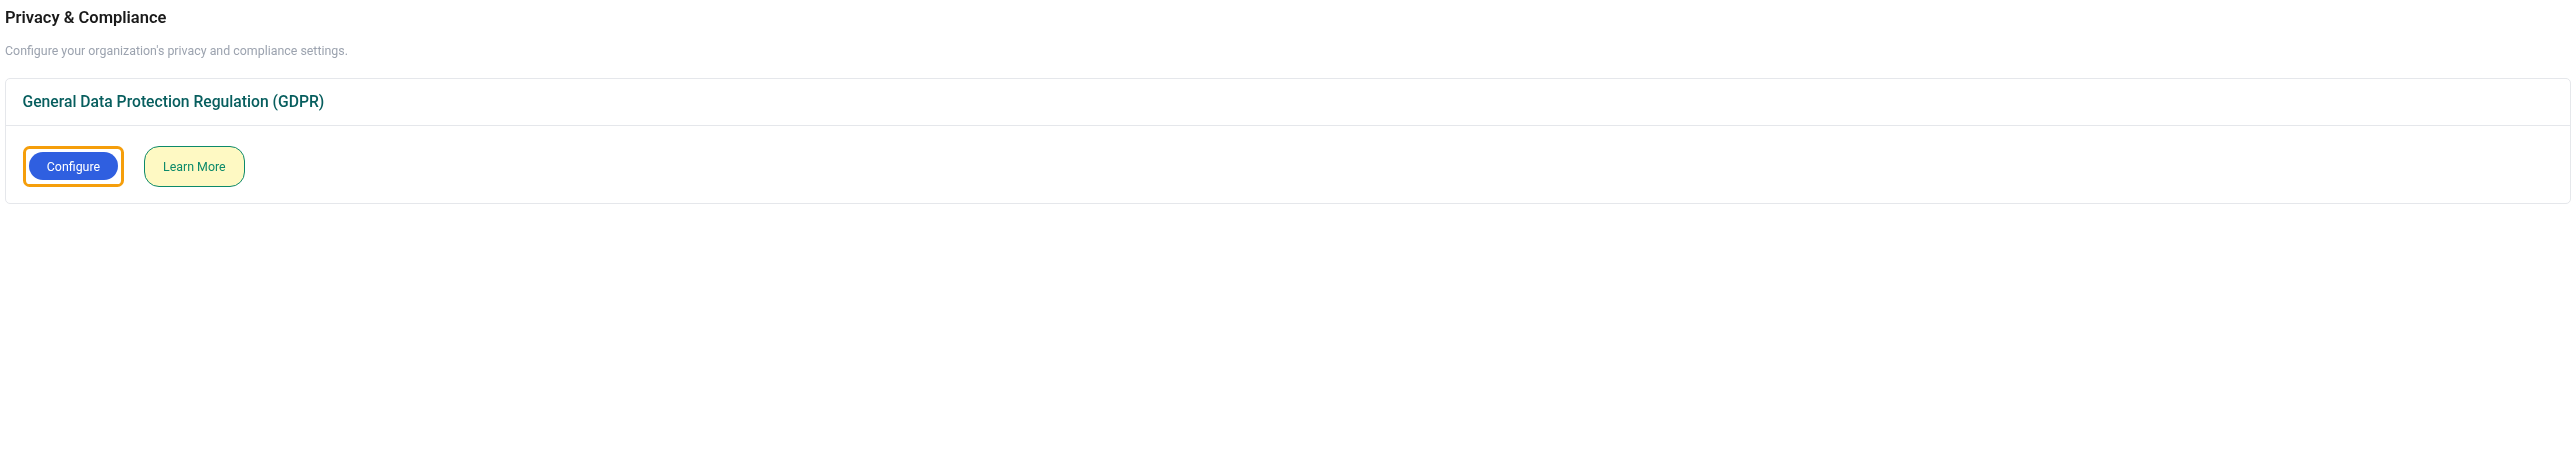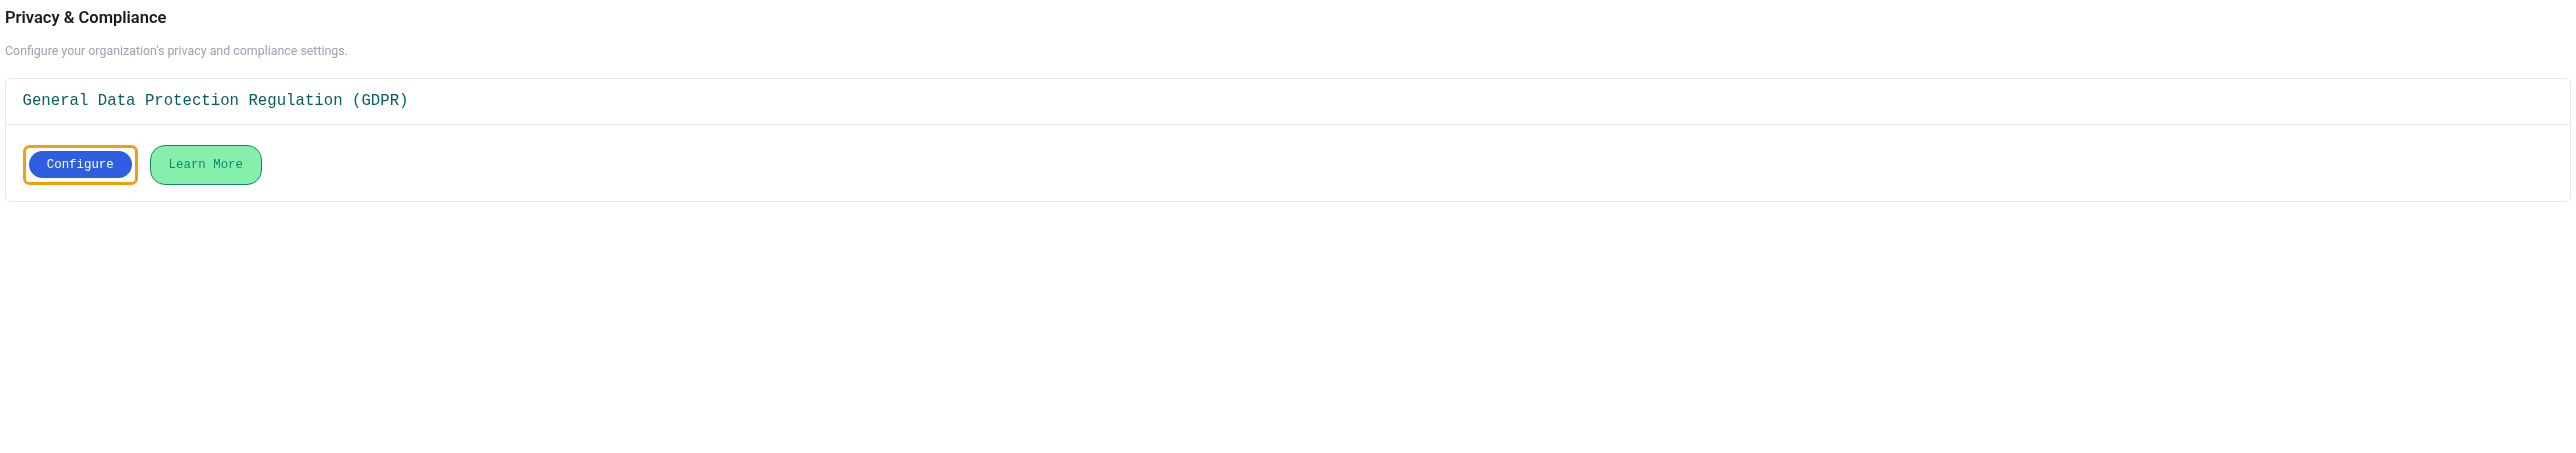--- a/index.html
+++ b/index.html
@@ -18,21 +18,20 @@
     .page-subtitle {
       font-size: 12.4px;
       color: #9ca3af;
       margin-bottom: 20px;
       margin-top: 8px;
     }
     .card {
       border: 0.8px solid #e5e7eb;
       border-radius: 5px;
       overflow: hidden;
-      font-family: Liberation Mono, monospace;
     }
     .card-header {
       padding: 13.2px 16.5px;
       border-bottom: 0.8px solid #e5e7eb;
     }
     .card-title {
       font-size: 15.7px;
       font-weight: 500;
       color: #075e5e;
     }
@@ -41,41 +40,41 @@
     }
     .card-description {
       font-size: 12.4px;
       color: #1a1a1a;
       margin-bottom: 15px;
       line-height: 1.4;
     }
     .button-row {
       display: flex;
       align-items: center;
-      gap: 0;
+      gap: 8px;
     }
     .highlight-wrap {
       border: 3.3px solid #f59e0b;
       border-radius: 6.6px;
       padding: 3.3px;
       display: inline-block;
       margin-right: 11.6px;
     }
     .btn-primary {
       background: #2f5fe0;
       color: #ffffff;
       border: none;
       border-radius: 15px;
       padding: 6.6px 18px;
       font-size: 12.4px;
       cursor: pointer;
       font-family: inherit;
     }
     .btn-outline {
-      background: #86efac;
+      background: #fef9c3;
       color: #0d8a6a;
       border: 0.8px solid #0d8a6a;
       border-radius: 15px;
       padding: 12px 18px;
       font-size: 12.4px;
       cursor: pointer;
       font-family: inherit;
     }
   </style>
 </head>

